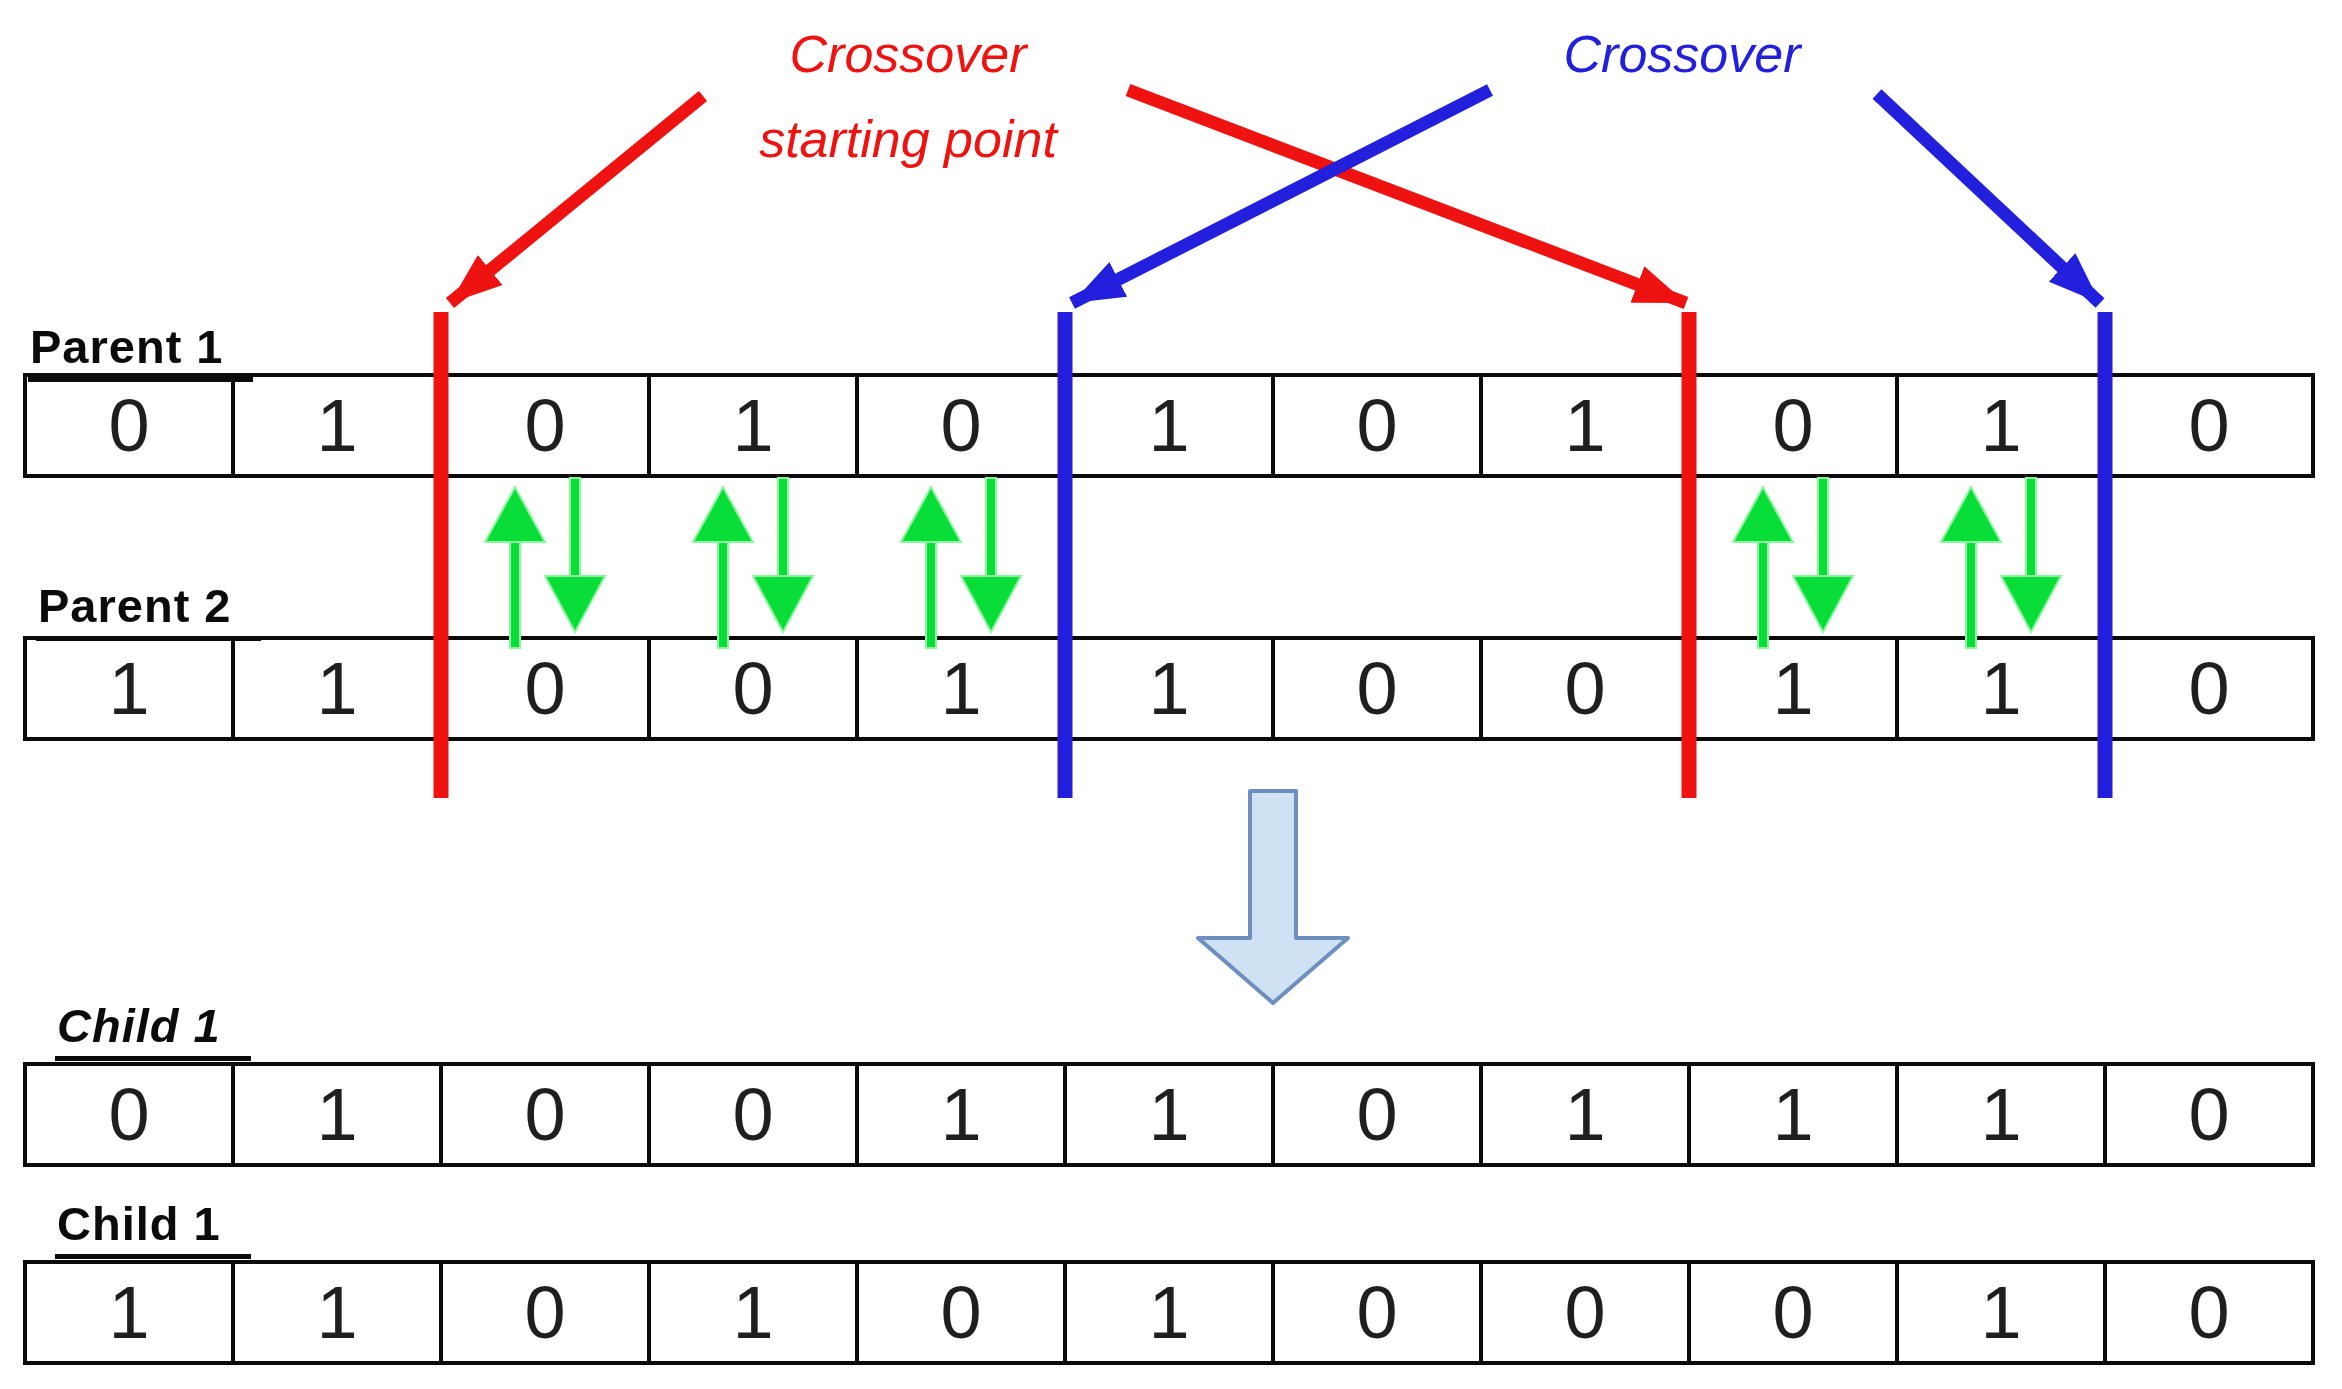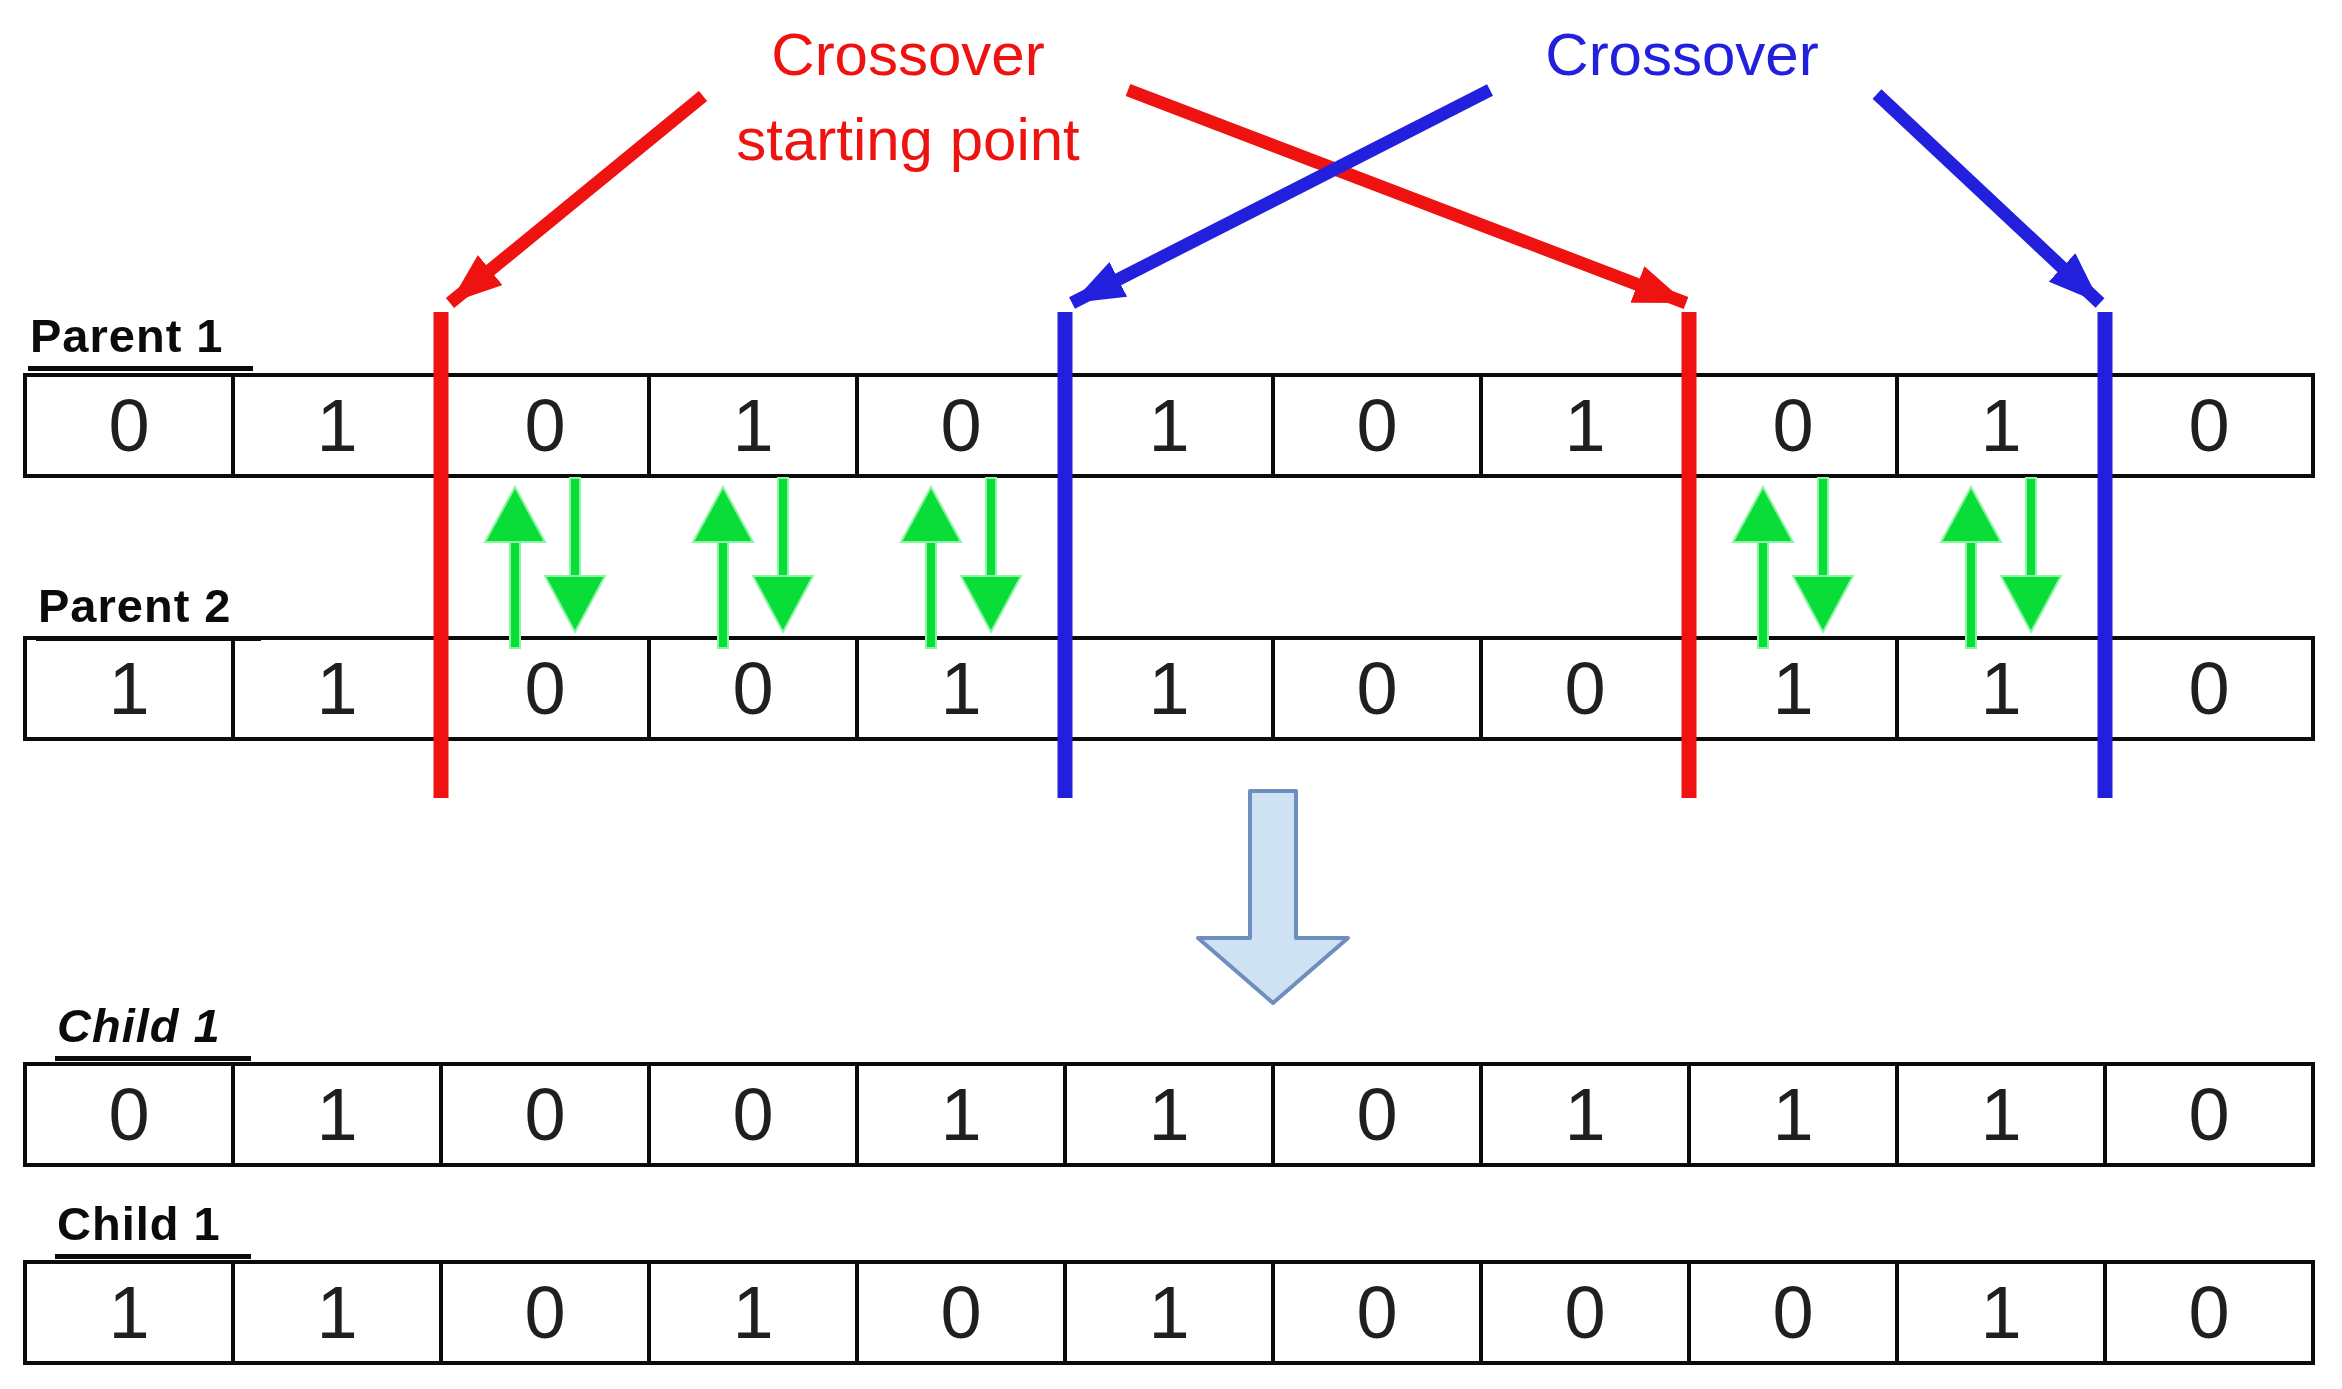--- a/index.html
+++ b/index.html
@@ -6,21 +6,21 @@
   .canvas{
     position:relative;
     width:2342px;height:1389px;
     background:#ffffff;
     font-family:"Liberation Sans", sans-serif;
     overflow:hidden;
   }
   .svg-layer{position:absolute;left:0;top:0;width:2342px;height:1389px;z-index:5;}
   .ann-label{
     position:absolute;width:620px;text-align:center;
-    font-size:60px;line-height:85px;font-weight:400;z-index:6;
+    font-size:52px;line-height:85px;font-weight:400;z-index:6;font-style:italic;
   }
   .row-label{
     position:absolute;z-index:2;
     font-size:47px;font-weight:bold;color:#0b0b0b;
     border-bottom:5px solid #0b0b0b;
     padding:0 30px 3px 2px;
     letter-spacing:1px;
   }
   .bit-row{
     position:absolute;left:23px;width:2292px;height:105px;
@@ -42,21 +42,21 @@
   <div class="ann-label" style="left: 598px; top: 12px; color: rgb(238, 19, 16);">
     <div>Crossover</div>
     <div>starting point</div>
   </div>
 
   <div class="ann-label" style="left: 1372px; top: 12px; color: rgb(34, 32, 221);">
     <div>Crossover</div>
   </div>
 
   <div id="rows-host">
-      <div class="row-label" style="left: 28px; top: 308px;">Parent 1</div>
+      <div class="row-label" style="left: 28px; top: 319px;">Parent 1</div>
       <div class="bit-row" style="top: 373px;">
         <div class="bit-cell">0</div>
         <div class="bit-cell">1</div>
         <div class="bit-cell">0</div>
         <div class="bit-cell">1</div>
         <div class="bit-cell">0</div>
         <div class="bit-cell">1</div>
         <div class="bit-cell">0</div>
         <div class="bit-cell">1</div>
         <div class="bit-cell">0</div>

